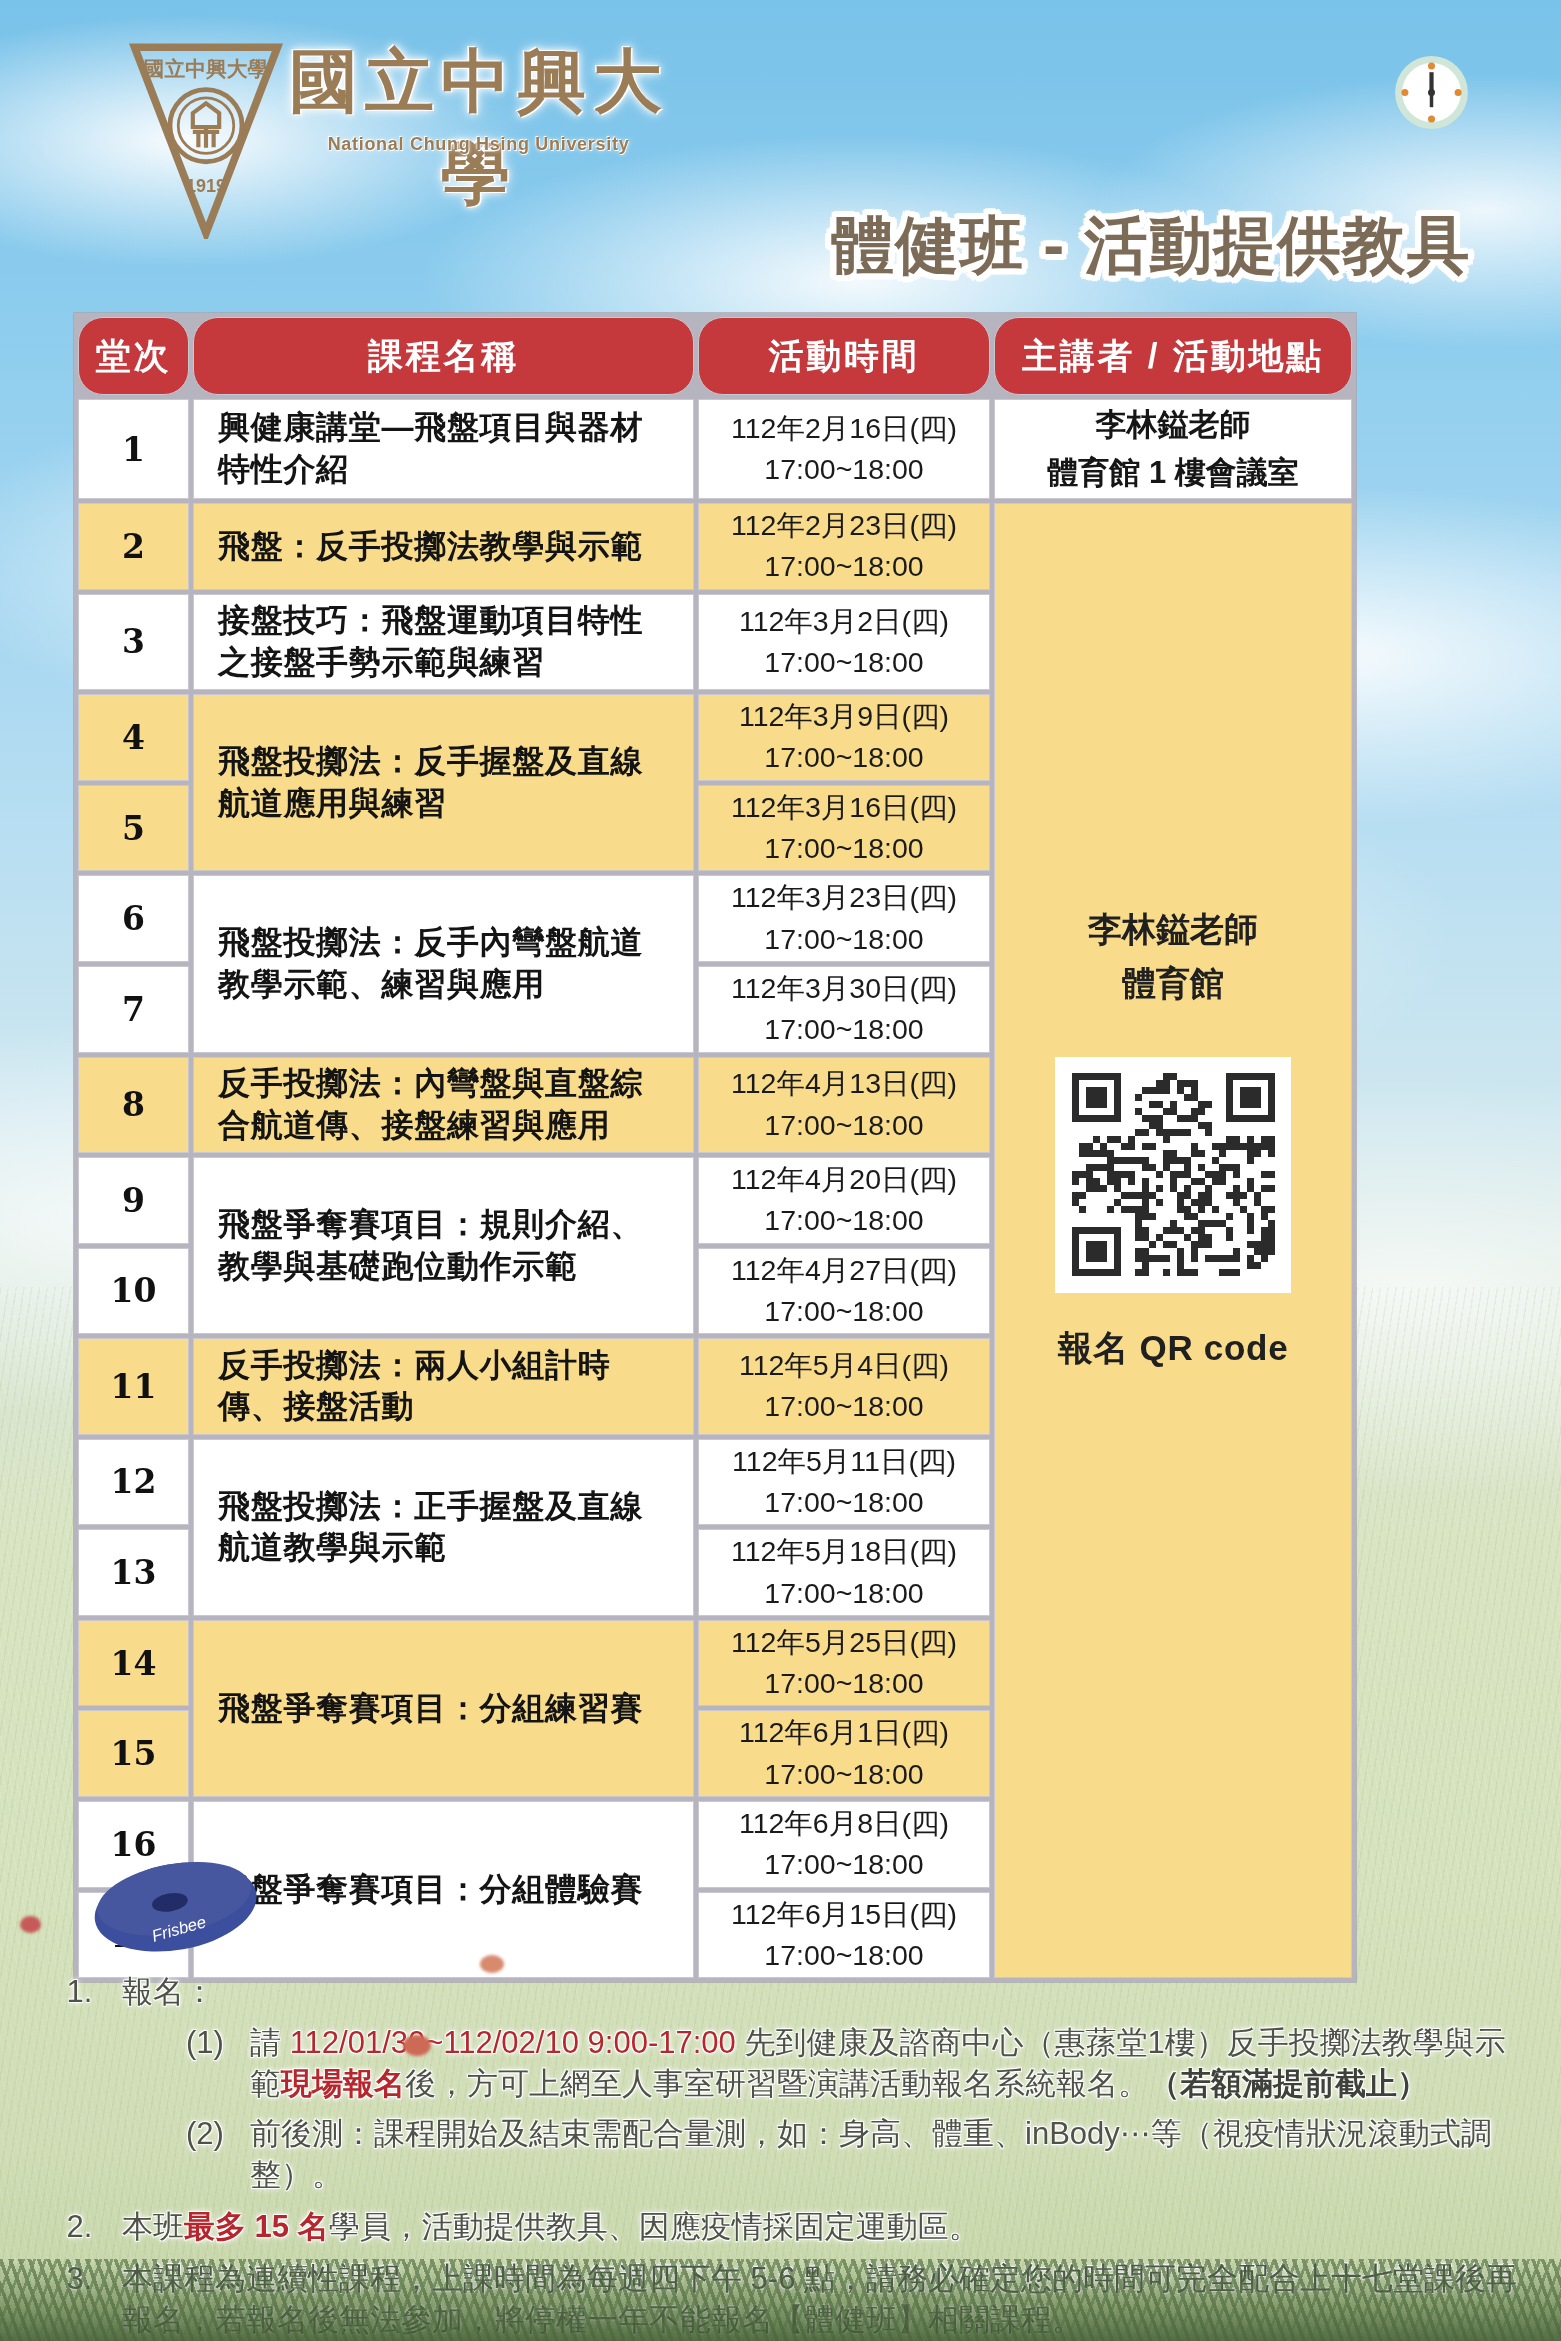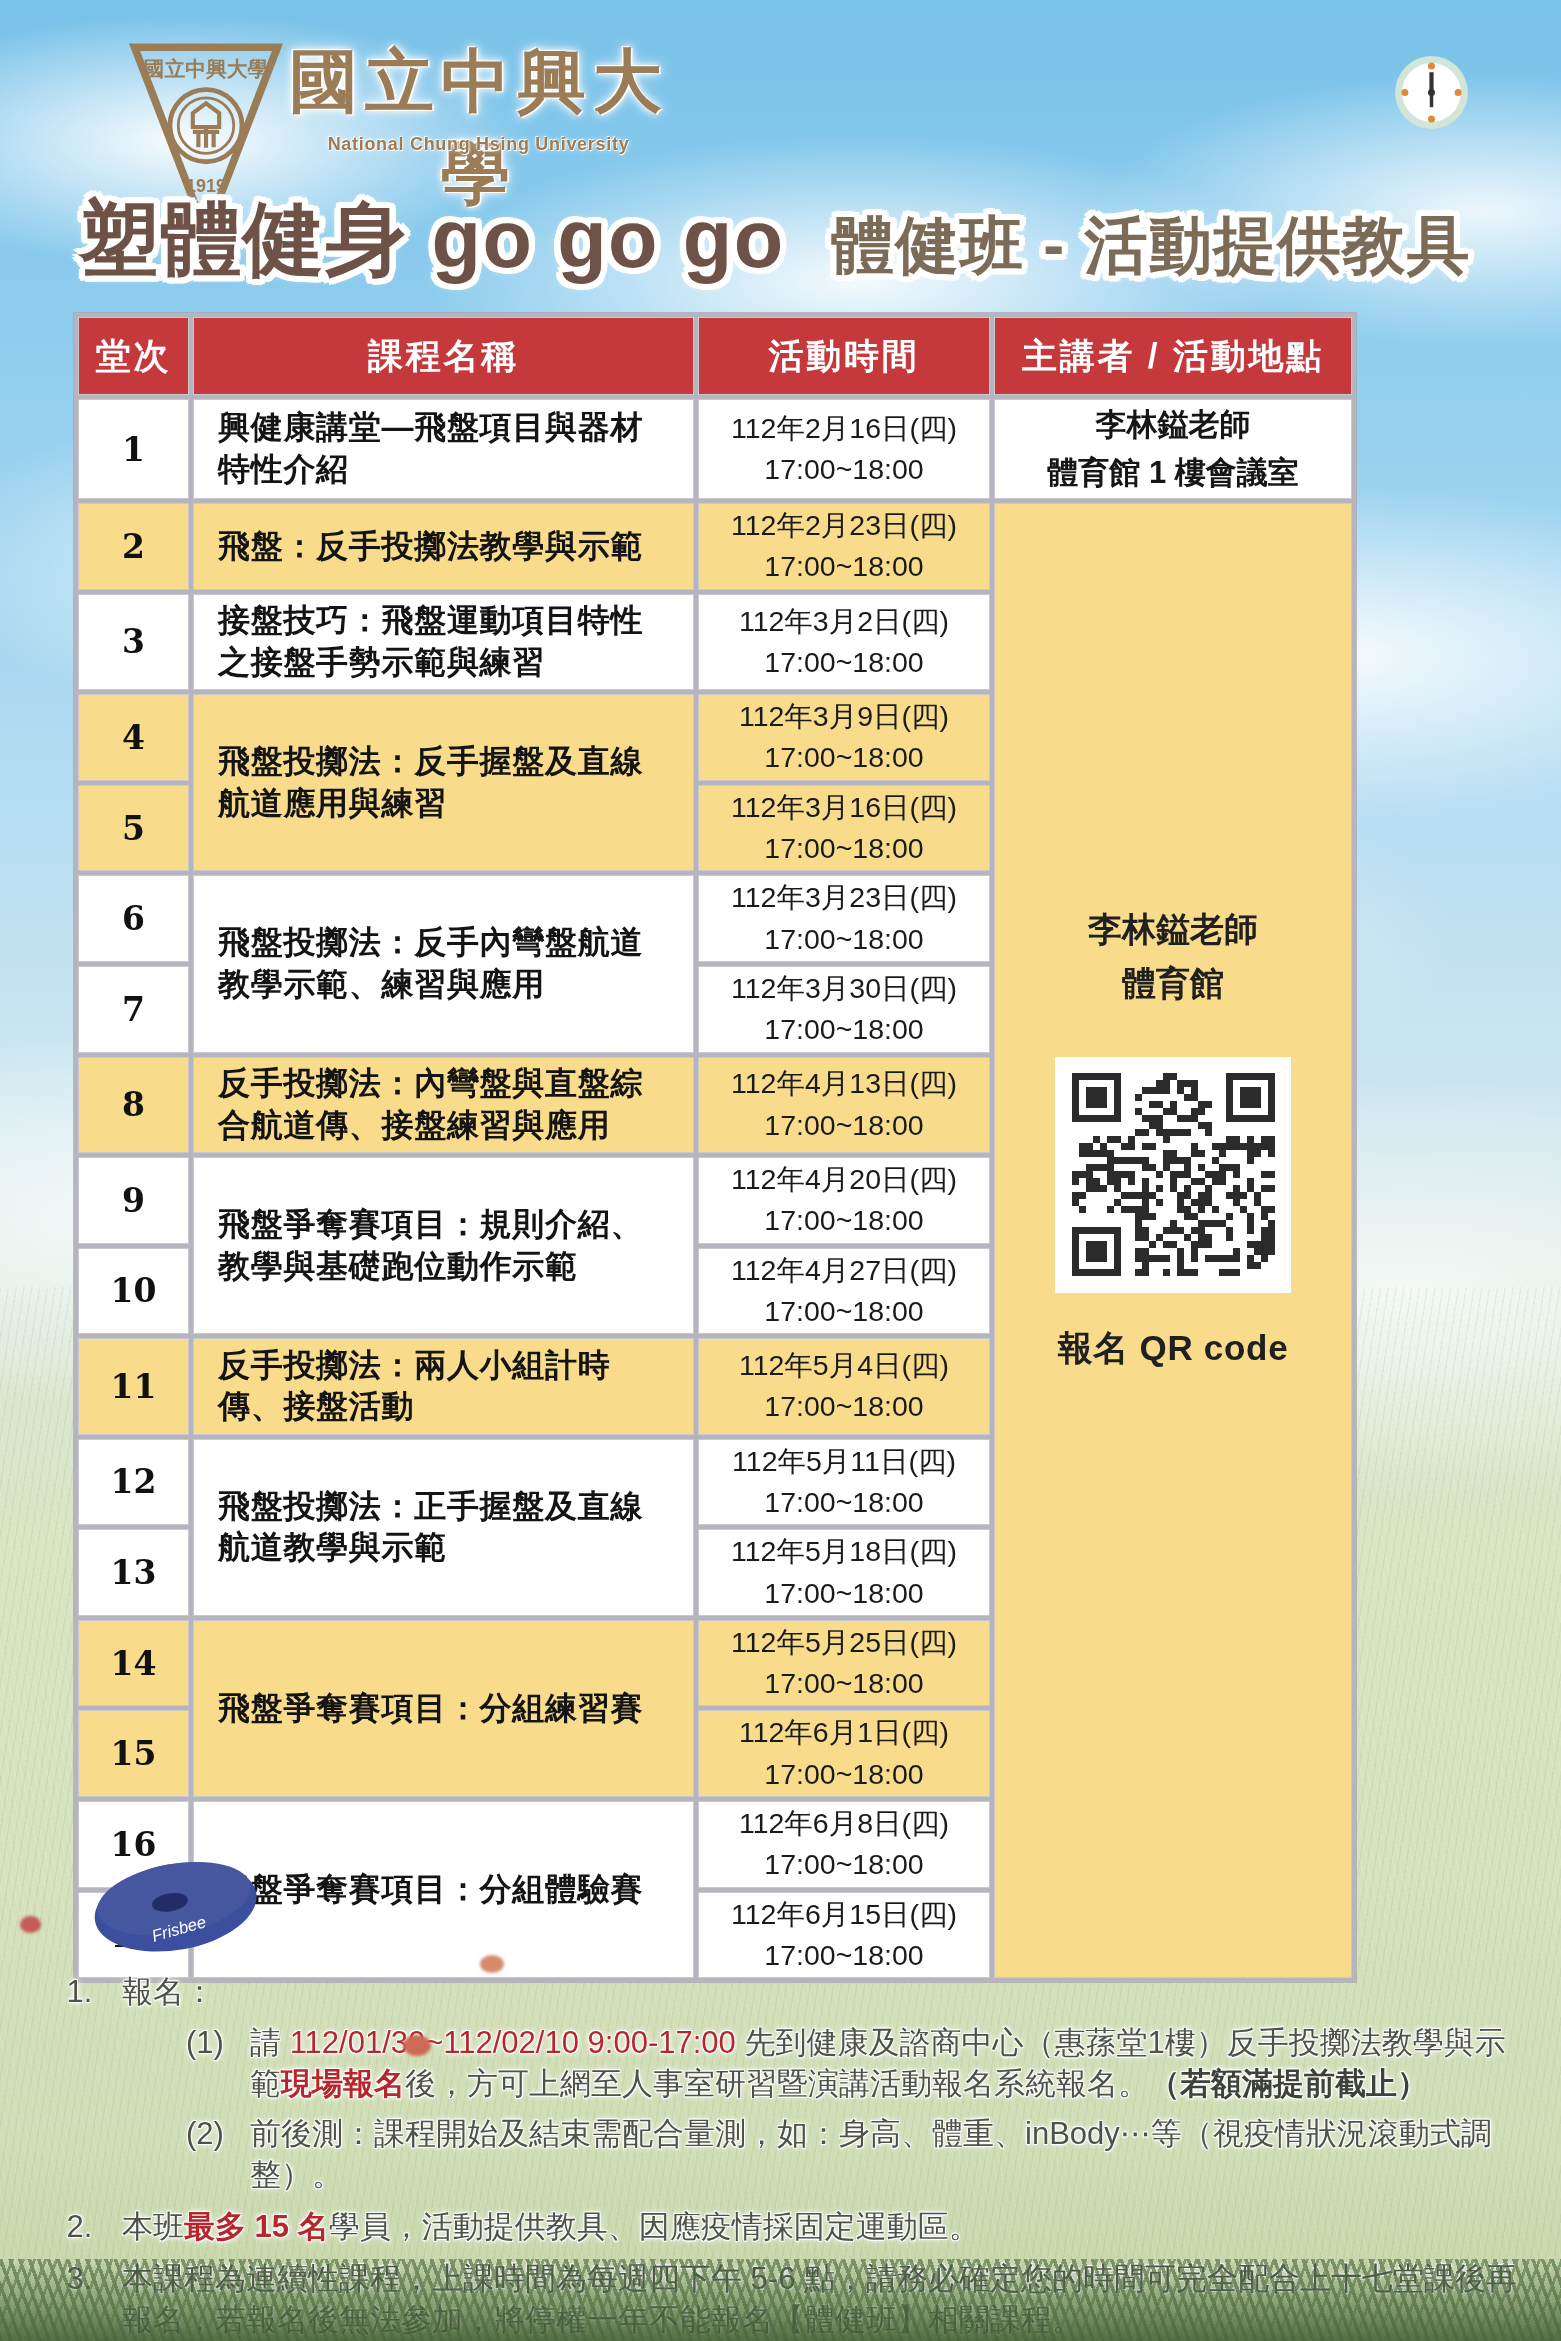--- a/index.html
+++ b/index.html
@@ -42,21 +42,21 @@
   .lecture-title{position:absolute;left:810px;top:26.4px;width:682px;text-align:center;
     font-size:117px;font-weight:800;color:#16844a;letter-spacing:2.8px;white-space:nowrap;}
   .clock-badge{position:absolute;left:1393px;top:54px;width:77px;height:77px;}
   .course-subtitle{position:absolute;left:810px;top:203px;width:682px;text-align:center;
     font-size:63px;font-weight:800;color:#7c6b57;letter-spacing:1.4px;white-space:nowrap;}
 
   
   .sched{position:absolute;left:74px;top:313px;}
   table{border-collapse:separate;border-spacing:4.2px;background:#b6b4be;box-shadow:0 0 0 0.7px #a5a3ad;}
   td,th{border:0.7px solid #c9c7d0;box-sizing:border-box;vertical-align:middle;}
-  th{background:#c5383c;color:#fff;font-size:35px;font-weight:700;letter-spacing:2.8px;height:64px;}
+  th{background:#c5383c;color:#fff;font-size:35px;font-weight:700;letter-spacing:2.8px;height:64px;border-radius:25px;}
   tr{height:78px;}
   tr.r-tall1{height:91px;} tr.r-tall2{height:86px;}
   .w{background:#ffffff;} .y{background:#f8dc8c;}
   td.num{width:111px;text-align:center;font-family:"DejaVu Serif",serif;font-size:33px;font-weight:600;color:#111;}
   td.course{width:501px;font-size:32px;font-weight:700;color:#141414;padding:5.6px 18px 5.6px 24px;line-height:1.3;letter-spacing:0.7px;}
   td.date{width:292px;text-align:center;font-size:28.5px;font-weight:500;color:#1a1a1a;white-space:pre-line;line-height:1.45;}
   td.speaker-first{width:358px;text-align:center;font-size:31px;font-weight:700;color:#161616;white-space:pre-line;line-height:1.55;}
   td.speaker-main{width:358px;text-align:center;}
   .speaker-inner{display:flex;flex-direction:column;align-items:center;justify-content:center;height:100%;transform:translateY(-104px);}
   .speaker-name{font-size:34px;font-weight:700;color:#202020;white-space:pre-line;line-height:1.6;}
@@ -103,21 +103,20 @@
     <circle cx="55" cy="55" r="42" fill="#ffffff"></circle>
     <circle cx="55" cy="17" r="5" fill="#e08a33"></circle>
       <circle cx="55" cy="93" r="5" fill="#e08a33"></circle>
     <circle cx="17" cy="55" r="5" fill="#e08a33"></circle>
       <circle cx="93" cy="55" r="5" fill="#e08a33"></circle>
     <line x1="55" y1="55" x2="55" y2="26" stroke="#333" stroke-width="6"></line>
     <line x1="55" y1="55" x2="55" y2="76" stroke="#333" stroke-width="5"></line>
     <circle cx="55" cy="55" r="5" fill="#333"></circle>
   </svg>
   <div class="course-subtitle outline-white">體健班 - 活動提供教具</div>
-  <div class="fit-slogan outline-white">塑體健身 go go go</div>
 
   <div class="sched">
     <table>
       <tbody>
           <tr>
         <th>堂次</th>
         <th>課程名稱</th>
         <th>活動時間</th>
         <th>主講者 / 活動地點</th>
       </tr>

